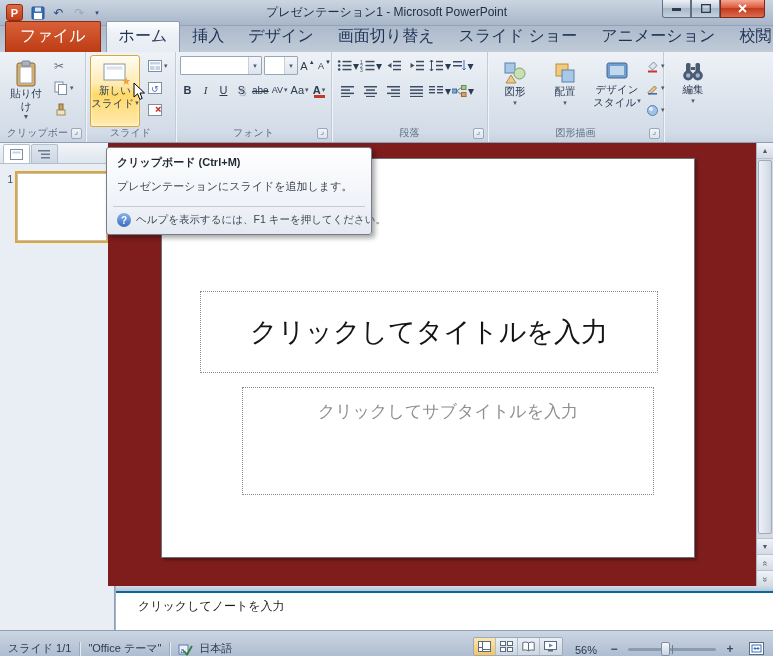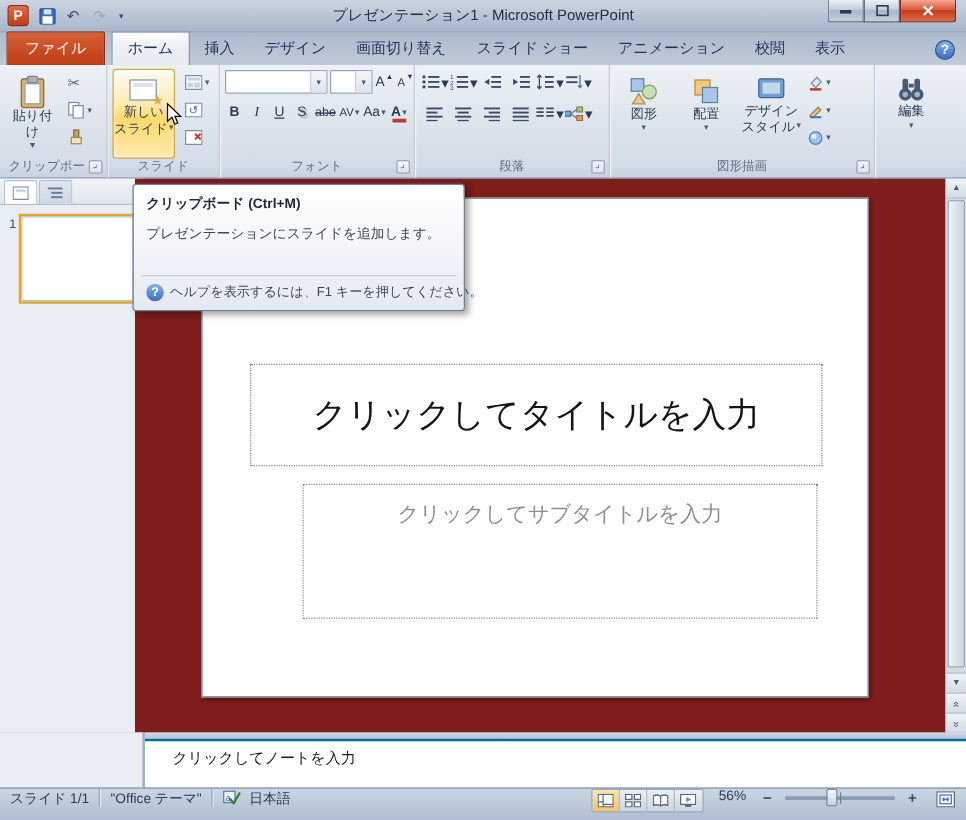--- a/index.html
+++ b/index.html
@@ -13,21 +13,21 @@
 .qat-btn{width:19px;height:18px;display:flex;align-items:center;justify-content:center;font-size:12px;color:#2d4a7a}
 .qat-btn.disabled{color:#9aa7b8}
 .qat-btn.dd{font-size:7px;width:12px}
 .title-text{position:absolute;left:0;right:0;text-align:center;font-size:12px;color:#222f44;pointer-events:none}
 .win-controls{margin-left:auto;display:flex;margin-right:8px;align-self:flex-start}
 .winbtn{width:29px;height:18px;border:1px solid #5f6f84;border-top:none;display:flex;align-items:center;justify-content:center;background:linear-gradient(#eef2f7,#c3cedb 45%,#a9b7c9 50%,#c6d1de);font-size:11px;color:#29384e}
 .winbtn.min{border-radius:0 0 0 3px}
 .winbtn.close{width:45px;background:linear-gradient(#f0a draw,#d9553a);background:linear-gradient(#f2a violet);background:linear-gradient(#f4a894,#dc5a3c 45%,#c43a1c 50%,#d96c4c);color:#fff;border-color:#7a2a16;border-radius:0 0 3px 0;font-weight:bold}
 
 .tabrow{position:absolute;left:0;top:26px;width:773px;height:26px;background:linear-gradient(#adbacc,#c0cbd8);display:flex;align-items:flex-end;padding-left:5px}
-.tab{padding:4px 12px 5px;font-size:12px;color:#1f3255;white-space:nowrap}
+.tab{padding:4px 12px 5px;font-size:16px;color:#1f3255;white-space:nowrap}
 .tab.file{background:linear-gradient(#d86038,#bd3c14);color:#fff;border:1px solid #8e2c10;border-bottom:none;border-radius:2px 2px 0 0;margin-right:5px;padding:4px 14px 5px}
 .tab.active{background:linear-gradient(#fdfeff,#edf1f6 40%,#e6ecf3);border:1px solid #8b9bb0;border-bottom:none;border-radius:2px 2px 0 0}
 .help-btn{margin-left:auto;margin-right:9px;margin-bottom:4px;width:16px;height:16px;border-radius:50%;background:linear-gradient(#86b4e8,#3a6ebf);color:#fff;font-size:11px;font-weight:bold;display:flex;align-items:center;justify-content:center;border:1px solid #2a4e8a}
 
 .ribbon{position:absolute;left:0;top:52px;width:773px;height:91px;background:linear-gradient(#eef2f7,#dfe6ee 45%,#d2dbe7 90%,#c8d3e0);border-bottom:1px solid #8fa0b6;display:flex}
 .group{position:relative;height:100%;border-right:1px solid #c2cbd8;box-shadow:1px 0 0 #f0f4f8;flex:none}
 .glabel{position:absolute;left:0;right:0;bottom:2px;text-align:center;font-size:10px;color:#5e6d83}
 .launcher{position:absolute;right:3px;bottom:3px;width:11px;height:11px;border:1px solid #9aa8bb;border-radius:2px;font-size:8px;color:#5e6d83;display:flex;align-items:center;justify-content:center;background:linear-gradient(#f2f5f9,#dde4ec)}
 .launcher span{transform:rotate(45deg);font-size:9px;line-height:1}
 .bigbtn{position:absolute;top:3px;height:72px;display:flex;flex-direction:column;align-items:center;padding-top:4px;font-size:10.5px;color:#2b3b52;text-align:center;line-height:1.2;border:1px solid transparent;border-radius:3px}
@@ -44,21 +44,21 @@
 .tbtn .sup{font-size:6px;margin-top:-8px}
 .b{font-weight:bold}.i{font-style:italic;font-family:"Liberation Serif",serif}.u{text-decoration:underline}
 .strike{text-decoration:line-through;font-size:10px}
 .shadowS{text-shadow:1.5px 1.5px 1px #9aa7b8}
 .colorA{position:relative}
 .colorA .bar{position:absolute;left:2px;right:2px;bottom:1px;height:3px;background:#c0392b}
 .ibtn{width:20px;height:19px;display:flex;align-items:center;justify-content:center;gap:1px}
 
 .tooltip{position:absolute;left:106px;top:147px;width:266px;background:linear-gradient(#ffffff,#eef1f7 70%,#e4e9f1);border:1px solid #767d87;border-radius:3px;box-shadow:3px 3px 5px rgba(0,0,0,.35);padding:7px 10px 7px;z-index:50}
 .tooltip .tt-title{font-size:11px;font-weight:bold;color:#1e2733}
-.tooltip .tt-body{font-size:11px;color:#3c4654;margin-top:9px;margin-bottom:26px}
+.tooltip .tt-body{font-size:11px;color:#3c4654;margin-top:9px;margin-bottom:12px}
 .tooltip .tt-div{height:1px;background:#c5ccd8;margin:0 -4px 6px}
 .tooltip .tt-help{display:flex;align-items:center;gap:5px;font-size:10.5px;color:#3c4654;white-space:nowrap}
 .tt-qicon{width:14px;height:14px;border-radius:50%;background:linear-gradient(#86b4e8,#3a6ebf);color:#fff;font-size:10px;font-weight:bold;display:flex;align-items:center;justify-content:center;flex:none}
 
 .cursor{position:absolute;left:133px;top:82px;z-index:60}
 
 .main{position:absolute;left:0;top:143px;width:773px;height:443px}
 .left-panel{position:absolute;left:0;top:0;width:115px;height:100%;background:#e9eef5;border-right:1px solid #8fa0b6}
 .panel-tabs{height:21px;background:linear-gradient(#f2f5f9,#dfe6ee);border-bottom:1px solid #b4bfce;display:flex;align-items:flex-end;padding-left:3px;gap:1px}
 .ptab{width:27px;height:19px;display:flex;align-items:center;justify-content:center;border:1px solid #b4bfce;border-bottom:none;border-radius:2px 2px 0 0;background:linear-gradient(#dfe6ee,#cdd7e3)}
@@ -73,21 +73,21 @@
 .ph.subtitle{left:80px;top:228px;width:412px;height:108px;padding-top:12px;font-size:17px;color:#8f8f8f}
 .vscroll{position:absolute;right:0;top:0;width:17px;height:100%;background:#d5dbe3;border-left:1px solid #aab5c3}
 .sarr{height:16px;display:flex;align-items:center;justify-content:center;font-size:7px;color:#4a5a70;background:linear-gradient(#f0f3f7,#d4dbe4);border-bottom:1px solid #b7c1cf}
 .sarr.abs{position:absolute;left:0;right:0;border-top:1px solid #b7c1cf;border-bottom:none}
 .sthumb{position:absolute;left:1px;right:1px;top:17px;bottom:52px;background:linear-gradient(90deg,#eef2f7,#cdd6e1);border:1px solid #9fabbb;border-radius:2px}
 .rot{display:inline-block;transform:rotate(90deg);font-size:9px;letter-spacing:-1px}
 
 .left-fill{position:absolute;left:0;top:586px;width:115px;height:44px;background:#e9eef5;border-right:1px solid #8fa0b6}
 .hsplit{position:absolute;left:116px;right:0;top:586px;height:5px;background:linear-gradient(#d2dbe6,#b9c5d4)}
 .notes{position:absolute;left:116px;right:0;top:591px;height:39px;background:#fff;border-top:2px solid #0369a1;padding:5px 0 16px 22px;font-size:12px;color:#1a1a1a}
-.statusbar{position:absolute;left:0;top:630px;width:773px;height:26px;background:linear-gradient(#ccd6e3,#aebdd0);border-top:1px solid #8fa0b6;display:flex;align-items:flex-start;font-size:11px;color:#2b3b52;padding:0 8px}
+.statusbar{position:absolute;left:0;top:630px;width:773px;height:26px;background:linear-gradient(#ccd6e3,#aebdd0);border-top:1px solid #8fa0b6;display:flex;align-items:flex-end;font-size:11px;color:#2b3b52;padding:0 8px}
 .sb-sep{width:1px;height:14px;background:#9aa9bd;box-shadow:1px 0 0 #e4eaf1;margin:0 8px}
 .viewbtns{display:flex;border:1px solid #9aa9bd;border-radius:2px;overflow:hidden;margin-left:auto}
 .vbtn{width:22px;height:17px;display:flex;align-items:center;justify-content:center;background:linear-gradient(#eaeff5,#ccd5e0);border-right:1px solid #b2bdcb}
 .vbtn:last-child{border-right:none}
 .vbtn.sel{background:linear-gradient(#fde7ae,#f5c45e)}
 .zoomtxt{margin-left:12px}
 .zoomctrl{display:flex;align-items:center;gap:7px;margin-left:10px}
 .zbtn{width:14px;height:14px;display:flex;align-items:center;justify-content:center;font-size:12px;color:#3a4a61;font-weight:bold}
 .ztrack{position:relative;width:88px;height:3px;background:#8b9bb0;border-radius:2px}
 .zmark{position:absolute;left:50%;top:-3px;width:1px;height:9px;background:#6e7e93}
@@ -411,21 +411,21 @@
           </span>
           <span class="arrow">▾</span>
       </div>
     </div>
     <div class="glabel">段落</div>
     <div class="launcher">
         <span>›</span>
       </div>
   </div>
 
-  <div class="group" style="width:212px">
+  <div class="group" style="width:176px">
     <div class="bigbtn" style="left:4px;width:46px">
       <span>
         <svg width="24" height="25">
             <rect x="2" y="3" width="10" height="10" fill="#a8c8e8" stroke="#5a82ad"></rect>
             <circle cx="16.5" cy="13.5" r="5.5" fill="#c9e0b4" stroke="#7fa05f"></circle>
             <path d="M3 23 L8 15 L13 23 Z" fill="#eac88e" stroke="#b08a4a"></path>
           </svg>
       </span>
       <span>図形</span>
       <span class="arrow">▾</span>

